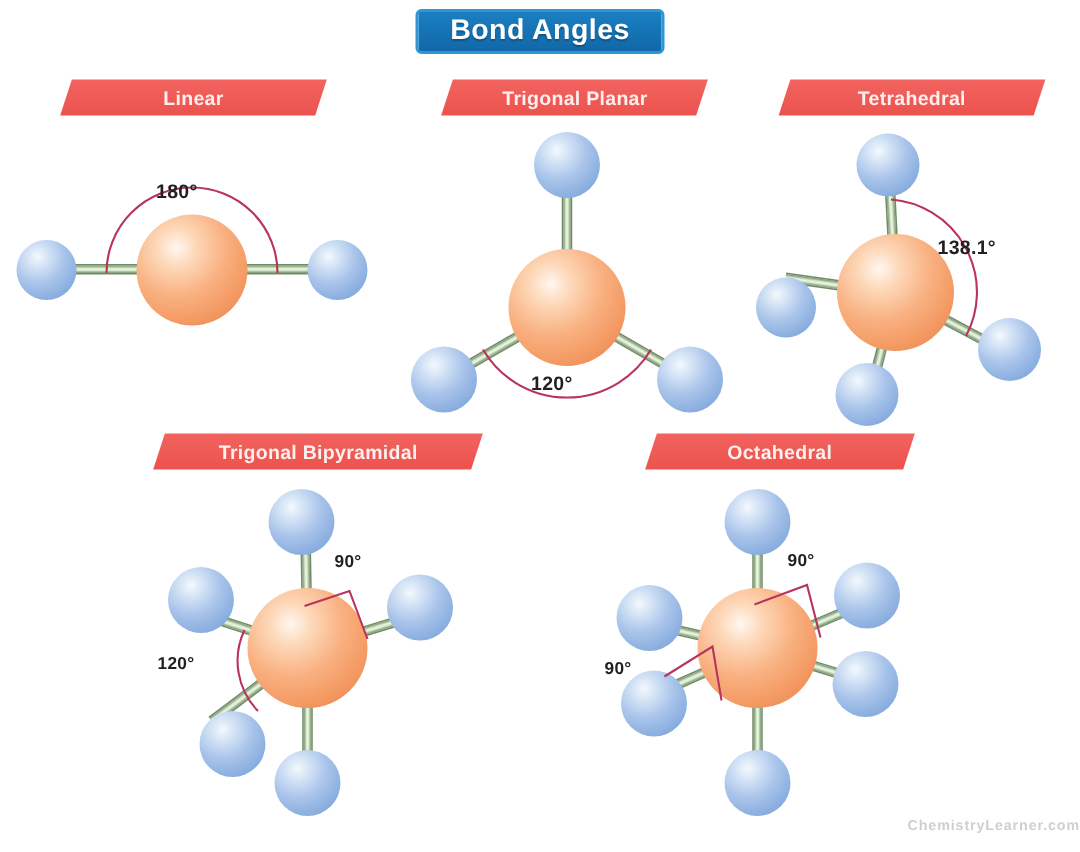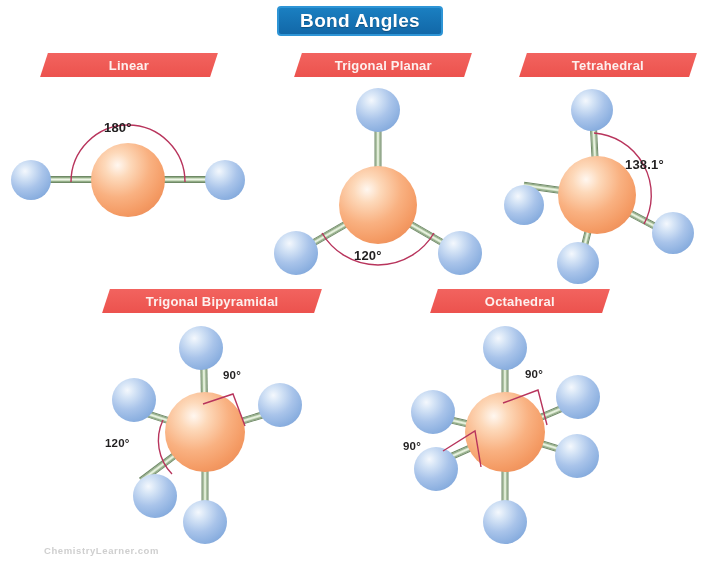--- a/index.html
+++ b/index.html
@@ -137,26 +137,25 @@
   .angle-label.small {
     font-size: 11.5px;
   }
 
   
   #watermark {
     position: absolute;
     left: 0;
     right: 0;
     top: 545px;
-    text-align: left;
+    text-align: right;
     color: #cfcfcf;
     font-size: 9.5px;
     letter-spacing: 0.6px;
     font-weight: bold;
-    margin-left: 44px;
   }
 </style>
 </head>
 <body>
 
 <div id="title-banner">
   <span class="title-text">Bond Angles</span>
 </div>
 
 <div class="label-banner" style="left:44px; top:53px; width:170px;">

